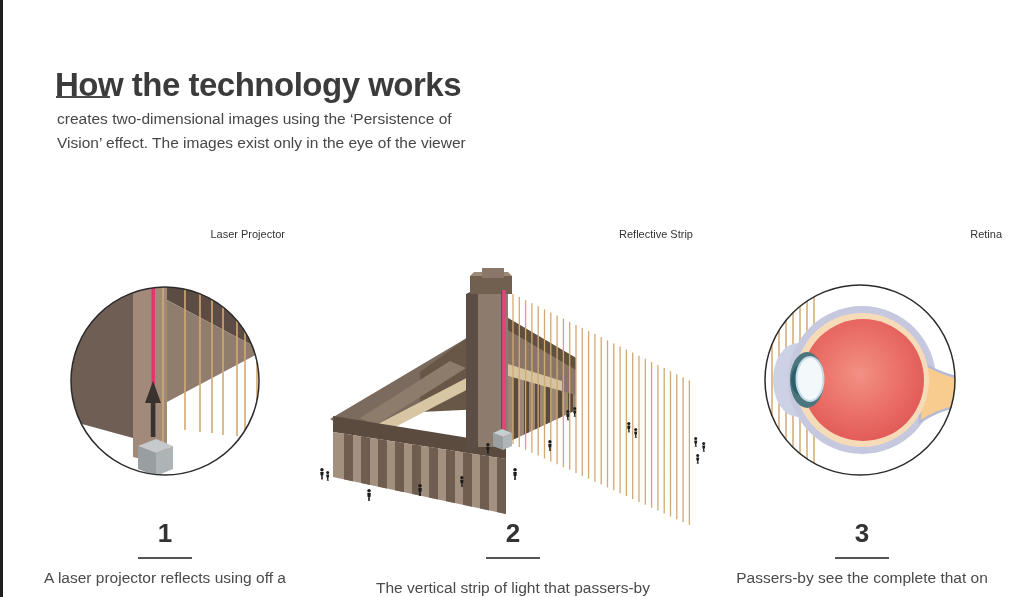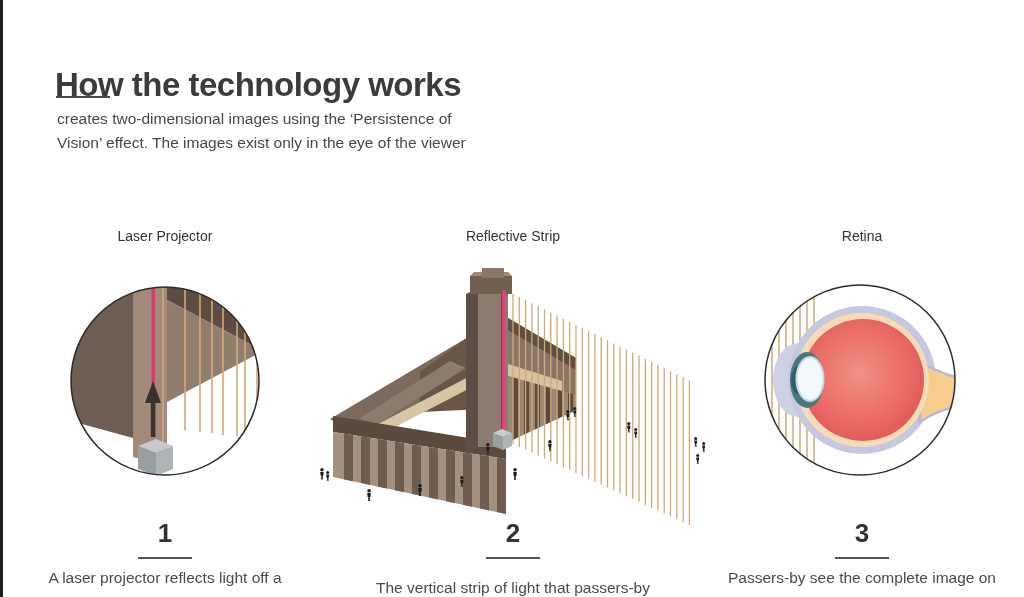--- a/index.html
+++ b/index.html
@@ -3,21 +3,21 @@
 <meta charset="utf-8">
 <style>
   html,body{margin:0;padding:0;background:#e9e9e9;}
   .canvas{position:relative;width:1024px;height:597px;background:#ffffff;overflow:hidden;
           font-family:"Liberation Sans","DejaVu Sans",sans-serif;}
   .left-border{position:absolute;left:0;top:0;width:3px;height:597px;background:#1f1f1f;}
   .title{position:absolute;left:55px;top:46px;font-size:33px;font-weight:700;color:#3b3b3b;letter-spacing:-0.5px;margin-top:20px;}
   .title-rule{position:absolute;left:56px;top:96px;width:54px;height:2px;background:#4a4a4a;}
   .intro{position:absolute;left:57px;top:107px;font-size:15.5px;line-height:24.3px;color:#474747;}
   .intro span{display:block;}
-  .step-heading{position:absolute;top:228px;font-size:14px;color:#333;text-align:center;}
+  .step-heading{position:absolute;top:228px;font-size:11px;color:#333;text-align:right;}
   .step-number{position:absolute;top:518px;font-size:26px;font-weight:700;color:#333;text-align:center;}
   .num-rule{position:absolute;top:557px;width:54px;height:2px;background:#555;}
   .caption{position:absolute;top:569px;font-size:15.5px;color:#4a4a4a;text-align:center;white-space:nowrap;}
   .illu{position:absolute;}
   svg{display:block;}
 </style>
 </head>
 <body>
 
 <div class="canvas">
@@ -186,16 +186,16 @@
   </div>
 
   <div class="step-number" style="left:45px;width:240px;">1</div>
   <div class="step-number" style="left:333px;width:360px;">2</div>
   <div class="step-number" style="left:722px;width:280px;">3</div>
 
   <div class="num-rule" style="left:138px;"></div>
   <div class="num-rule" style="left:486px;"></div>
   <div class="num-rule" style="left:835px;"></div>
 
-  <div class="caption" style="left:25px;width:280px;">A laser projector reflects light off a</div>
+  <div class="caption" style="left:25px;width:280px;">A laser projector reflects using off a</div>
   <div class="caption" style="left:343px;width:340px;margin-top:10px;">The vertical strip of light that passers-by</div>
-  <div class="caption" style="left:712px;width:300px;">Passers-by see the complete image on</div>
+  <div class="caption" style="left:712px;width:300px;">Passers-by see the complete that on</div>
 </div>
 
 </body></html>

